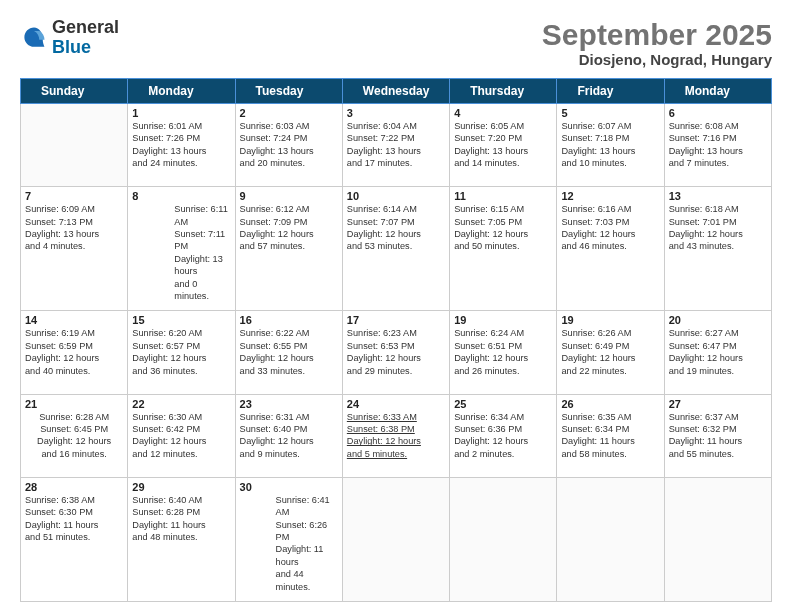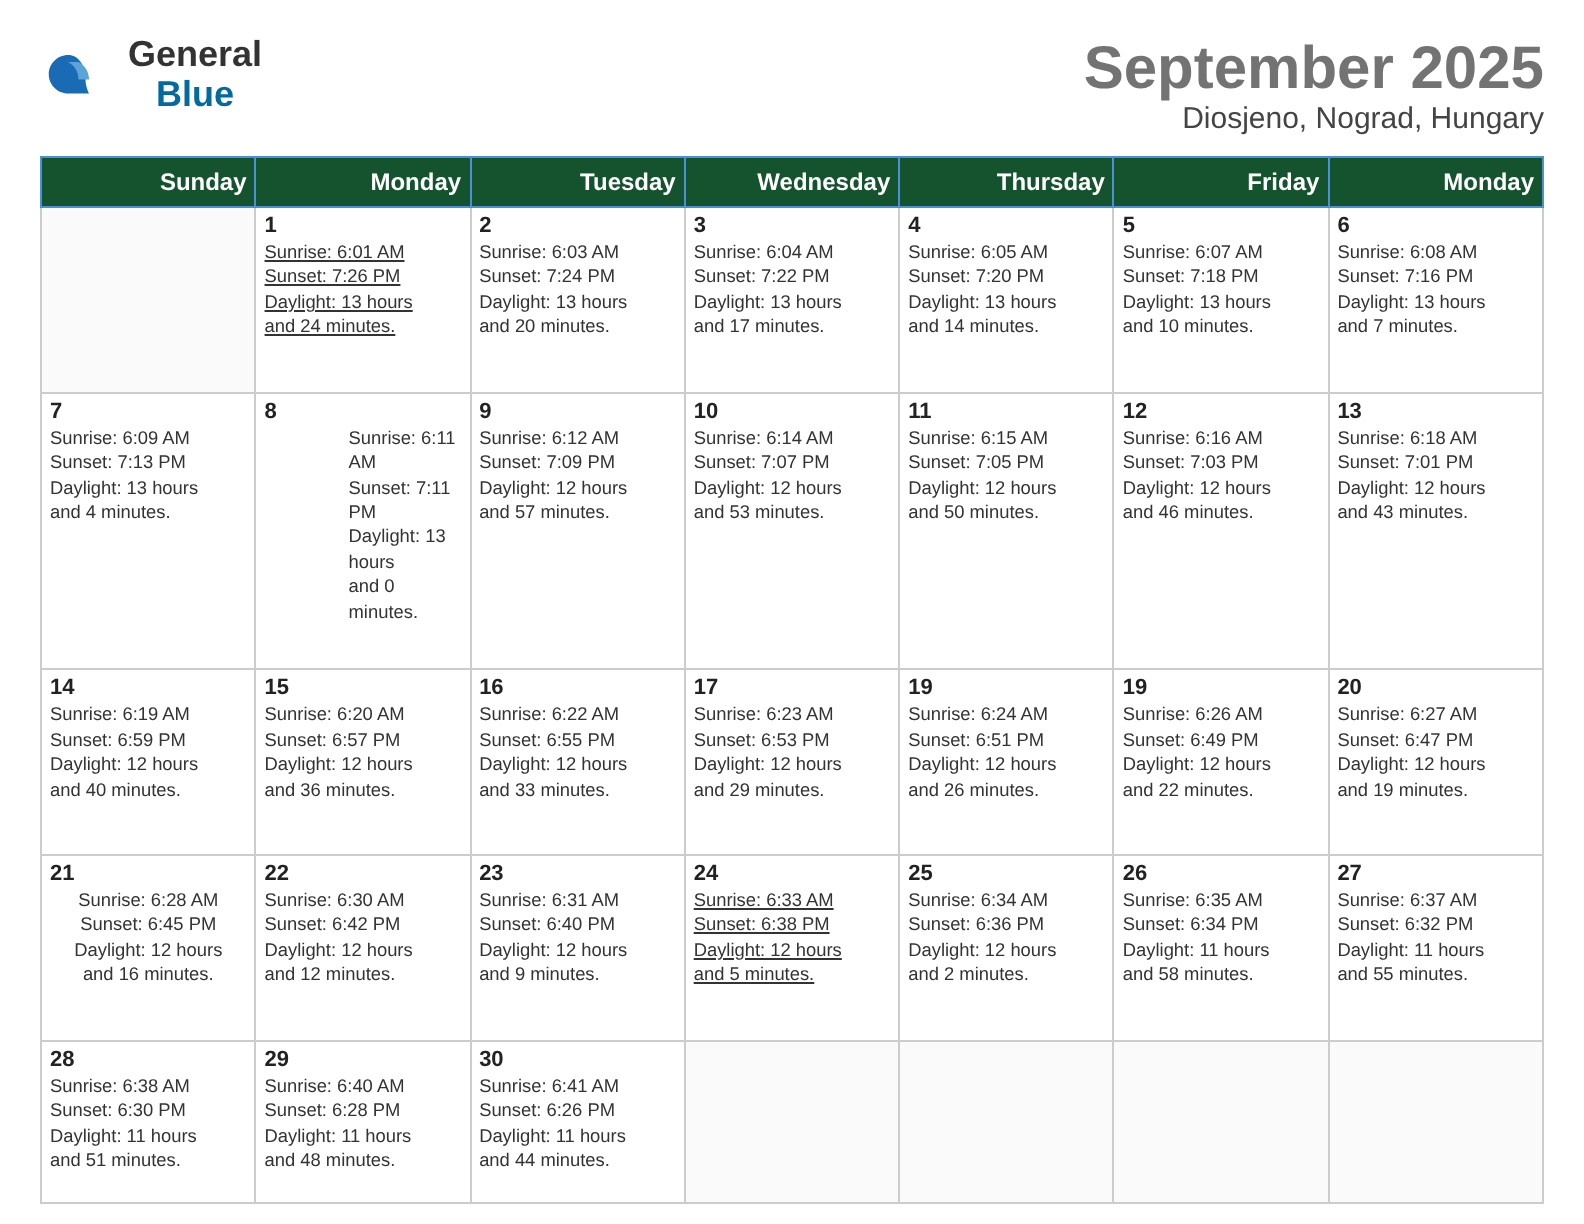--- a/index.html
+++ b/index.html
@@ -19,22 +19,21 @@
     }
     .header {
       display: flex;
       justify-content: space-between;
       align-items: flex-start;
       margin-bottom: 10px;
     }
     .logo {
       display: flex;
       align-items: center;
-      gap: 16px;
-      text-align: center;
+      gap: 4px;
     }
     .logo-text {
       font-size: 18px;
       font-weight: bold;
       line-height: 1.1;
     }
     .logo-text span.general { color: #333; }
     .logo-text span.blue { color: #0369a1; }
     .logo-icon {
       width: 28px;
@@ -44,37 +43,37 @@
       text-align: right;
     }
     .title-block h1 {
       font-size: 30px;
       font-weight: bold;
       color: #737373;
       line-height: 1.1;
     }
     .title-block h2 {
       font-size: 15px;
-      font-weight: normal;
+      font-weight: bold;
       color: #444;
     }
     .calendar {
       flex: 1;
       border: 1px solid #ccc;
       border-collapse: collapse;
       width: 100%;
       table-layout: fixed;
     }
     .calendar thead tr th {
-      background-color: #14532d;
+      background-color: #0c4a6e;
       color: #fff;
       font-size: 12px;
       font-weight: bold;
-      padding: 5px 4px;
-      text-align: right;
+      padding: 5px 20px;
+      text-align: left;
       border: 1px solid #4a90d9;
     }
     .calendar tbody tr td {
       border: 1px solid #ccc;
       vertical-align: top;
       padding: 3px 4px;
       font-size: 9.8px;
       color: #222;
       height: 80px;
     }
@@ -129,21 +128,21 @@
         <th>Thursday</th>
         <th>Friday</th>
         <th>Monday</th>
       </tr>
     </thead>
     <tbody id="calendar-body">
     <tr>
           <td class="empty"></td>
           <td>
             <span class="day-num">1</span>
-            <div class="day-info" style="white-space: pre-line; text-decoration: underline;">Sunrise: 6:01 AM
+            <div class="day-info" style="white-space: pre-line;">Sunrise: 6:01 AM
 Sunset: 7:26 PM
 Daylight: 13 hours
 and 24 minutes.</div>
           </td>
           <td>
             <span class="day-num">2</span>
             <div class="day-info" style="white-space: pre-line;">Sunrise: 6:03 AM
 Sunset: 7:24 PM
 Daylight: 13 hours
 and 20 minutes.</div>
@@ -340,21 +339,21 @@
           </td>
           <td>
             <span class="day-num">29</span>
             <div class="day-info" style="white-space: pre-line;">Sunrise: 6:40 AM
 Sunset: 6:28 PM
 Daylight: 11 hours
 and 48 minutes.</div>
           </td>
           <td>
             <span class="day-num">30</span>
-            <div class="day-info" style="white-space: pre-line;">Sunrise: 6:41 AM
+            <div class="day-info" style="white-space: pre-line; margin-left: 36px;">Sunrise: 6:41 AM
 Sunset: 6:26 PM
 Daylight: 11 hours
 and 44 minutes.</div>
           </td>
           <td class="empty"></td>
           <td class="empty"></td>
           <td class="empty"></td>
           <td class="empty"></td>
         </tr>
       </tbody>

